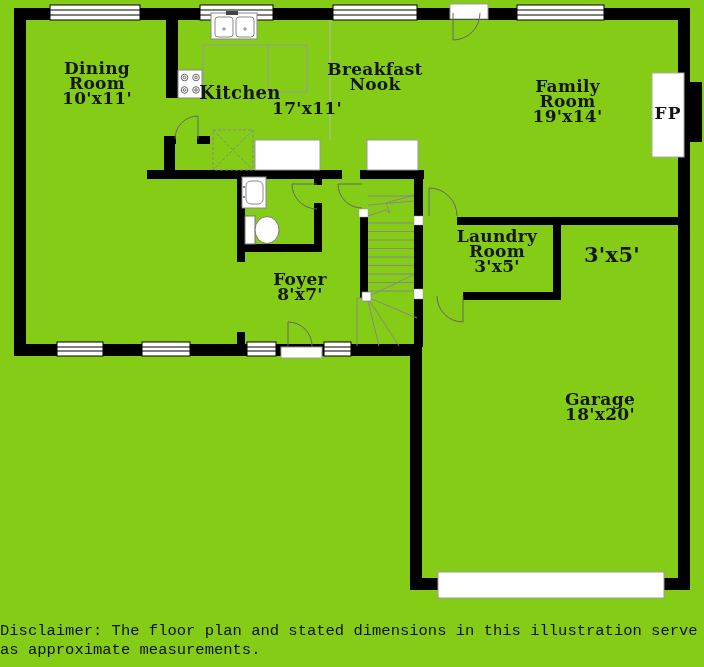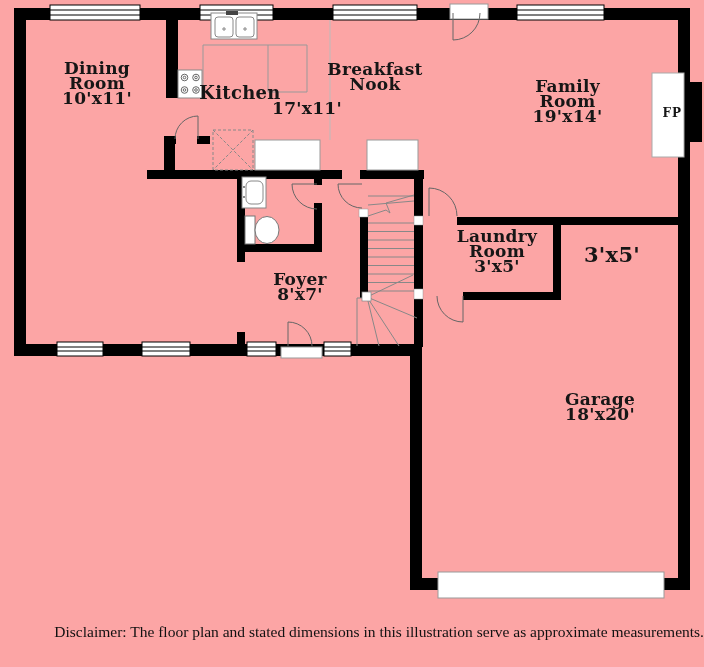--- a/index.html
+++ b/index.html
@@ -1,26 +1,26 @@
 <!DOCTYPE html>
 <html><head>
 <meta charset="utf-8">
 <style>
   html,body{margin:0;padding:0;background:#fff;}
-  #plan-page{position:relative;width:704px;height:667px;background:#fca5a5;overflow:hidden;
+  #plan-page{position:relative;width:704px;height:667px;background:#84cc16;overflow:hidden;
              font-family:"DejaVu Serif",serif;}
   #plan-svg{position:absolute;left:0;top:0;}
   .rlabel{position:absolute;text-align:center;font-weight:bold;font-size:17px;line-height:15px;
           color:#161616;letter-spacing:.3px;font-family:"DejaVu Serif",serif;}
   .rlabel .rname,.rlabel .rdims{display:block;}
   .rlabel.kitchen-name{font-size:18px;}
   .rlabel.storage{font-size:21px;line-height:20px;}
-  .rlabel.fp{font-size:12px;line-height:12px;letter-spacing:1px;text-align:right;}
-  #footer-disclaimer{position:absolute;left:0;top:622px;width:704px;text-align:right;
-          font-family:Liberation Serif, serif;font-size:15.5px;line-height:19px;color:#111;}
+  .rlabel.fp{font-size:17px;line-height:12px;letter-spacing:1px;}
+  #footer-disclaimer{position:absolute;left:0;top:622px;width:704px;text-align:left;
+          font-family:Liberation Mono, monospace;font-size:15.5px;line-height:19px;color:#111;}
 </style>
 </head>
 <body>
 
 <div id="plan-page">
 
   <svg id="plan-svg" width="704" height="667" viewBox="0 0 704 667">
 
     <g fill="#000000">
       <rect x="14" y="8" width="676" height="12"></rect>

